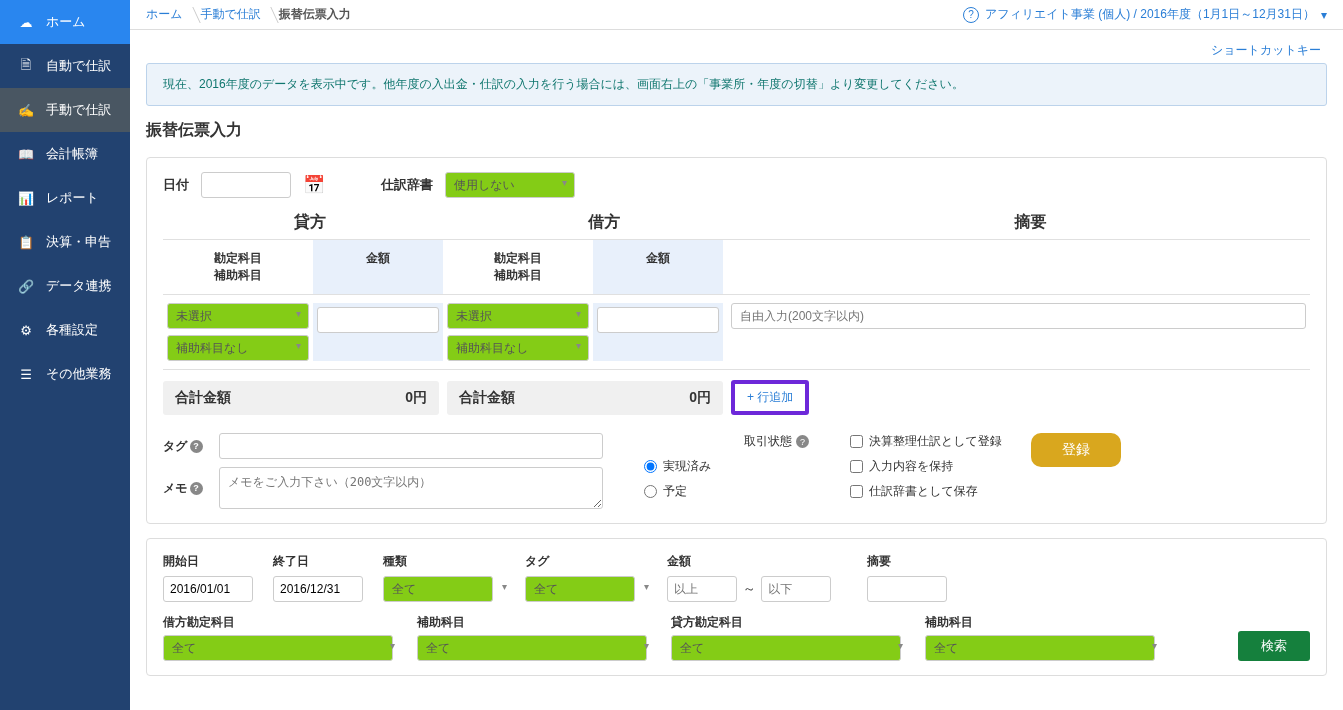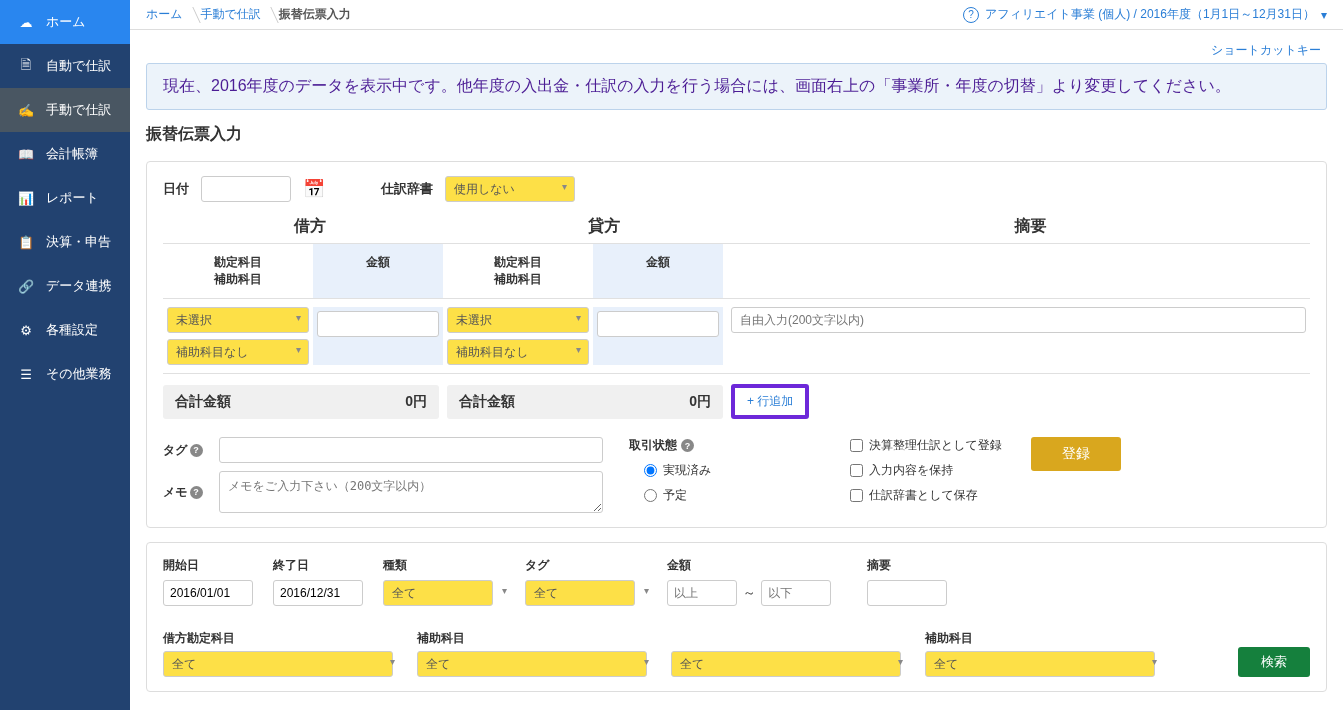--- a/index.html
+++ b/index.html
@@ -26,35 +26,35 @@
 .help-circle { width: 16px; height: 16px; border: 1.5px solid #2a7ed6; border-radius: 50%; display: inline-flex; align-items: center; justify-content: center; font-size: 10px; color: #2a7ed6; }
 
 
 .shortcut-row { text-align: right; padding: 12px 22px 4px; font-size: 12px; }
 .shortcut-link { color: #2a7ed6; cursor: pointer; }
 
 
 .content { padding: 0 16px; }
 
 
-.info-box { border: 1px solid #bcd3eb; background: #ecf3fa; color: #4c1d95; border-radius: 3px; padding: 12px 16px; margin-bottom: 14px; font-size: 16px; }
+.info-box { border: 1px solid #bcd3eb; background: #ecf3fa; color: #0f766e; border-radius: 3px; padding: 12px 16px; margin-bottom: 14px; font-size: 12px; }
 
 
 .page-title { font-size: 16px; font-weight: bold; margin-bottom: 16px; }
 
 
 .panel { border: 1px solid #ddd; border-radius: 4px; padding: 14px 16px; margin-bottom: 14px; }
 
 
 .form-row { display: flex; align-items: center; gap: 12px; }
 .form-label { font-weight: bold; font-size: 13px; }
 .input-text { height: 26px; border: 1px solid #ccc; border-radius: 3px; padding: 8px 6px; font-size: 12px; background: #fff; }
 .cal-btn { width: 24px; height: 24px; color: #2a7ed6; display: inline-flex; align-items: center; justify-content: center; font-size: 18px; cursor: pointer; }
 .select-combo { position: relative; display: inline-block; }
-.select-combo select, .select-visual { height: 26px; border: 1px solid #ccc; border-radius: 3px; padding: 0 22px 0 8px; font-size: 12px; background: #fde047; appearance: none; color: #555; }
+.select-combo select, .select-visual { height: 26px; border: 1px solid #ccc; border-radius: 3px; padding: 0 22px 0 8px; font-size: 12px; background: #84cc16; appearance: none; color: #555; }
 .select-visual { display: inline-flex; align-items: center; min-width: 60px; cursor: pointer; }
 .select-combo::after { content: "▾"; position: absolute; right: 8px; top: 5px; font-size: 10px; color: #888; pointer-events: none; }
 
 
 .ledger-header { display: flex; margin-top: 14px; }
 .ledger-header > div { flex: 1; text-align: center; font-weight: bold; font-size: 16px; padding-bottom: 6px; }
 .ledger-header .right-meta { flex: 1.9; }
 .sub-header { display: flex; }
 .sub-cell { border-top: 1px solid #e0e0e0; text-align: center; font-weight: bold; font-size: 12px; padding: 10px 0; }
 .sub-cell.acc { width: 150px; }
@@ -77,29 +77,29 @@
 .total-box { width: 276px; background: #f0f0f0; border-radius: 3px; padding: 8px 12px; display: flex; justify-content: space-between; font-weight: bold; font-size: 14px; }
 .add-row-btn { border: 4px solid #6d28d9; color: #2a7ed6; background: #fff; border-radius: 3px; padding: 5px 12px; font-size: 12px; cursor: pointer; }
 
 
 .meta-grid { display: flex; margin-top: 18px; gap: 26px; }
 .meta-left { width: 440px; display: grid; grid-template-columns: 56px 1fr; row-gap: 8px; align-items: center; }
 .meta-left .form-label { font-size: 12px; font-weight: bold; display: flex; align-items: center; gap: 2px; }
 .help-q { width: 13px; height: 13px; border-radius: 50%; background: #888; color: #fff; font-size: 9px; display: inline-flex; align-items: center; justify-content: center; }
 .memo-area { width: 100%; min-height: 32px; border: 1px solid #ccc; border-radius: 3px; padding: 6px 8px; font-size: 12px; resize: vertical; }
 .meta-mid { width: 180px; }
-.status-title { font-weight: bold; font-size: 12px; margin-bottom: 8px; display: flex; gap: 4px; align-items: center; }
+.status-title { font-weight: normal; font-size: 12px; margin-bottom: 8px; display: flex; gap: 4px; align-items: center; justify-content: flex-end; }
 .radio-row, .check-row { display: flex; align-items: center; gap: 6px; font-size: 12px; margin-bottom: 8px; padding-left: 15px; }
 .meta-right { width: 170px; }
-.register-btn { background: #d9a71e; color: #fff; border: none; border-radius: 3px; width: 90px; height: 34px; font-size: 14px; cursor: pointer; }
+.register-btn { background: #d9a71e; color: #fff; border: none; border-radius: 10px; width: 90px; height: 34px; font-size: 14px; cursor: pointer; }
 
 
 .search-grid { display: grid; grid-template-columns: 100px 100px 132px 132px 190px 86px; gap: 6px 10px; align-items: center; }
 .search-label { font-weight: bold; font-size: 12px; }
-.search-row2 { margin-top: 24px; display: flex; align-items: end; gap: 14px; }
+.search-row2 { margin-top: 12px; display: flex; align-items: end; gap: 14px; }
 .search-col { display: flex; flex-direction: column; gap: 4px; }
 .tilde { margin: 0 2px; }
 .search-btn { background: #15803d; color: #fff; border: none; border-radius: 3px; width: 72px; height: 30px; font-size: 13px; cursor: pointer; }
 </style>
 </head>
 <body>
 
 <div class="sidebar">
   <div class="sidebar-item home">
     <span class="sidebar-icon">☁</span>
@@ -173,22 +173,22 @@
         <input class="input-text" style="width: 90px;">
         <span class="cal-btn">📅</span>
         <span style="width:30px"></span>
         <span class="form-label">仕訳辞書</span>
         <span class="select-combo">
           <span class="select-visual" style="width:130px">使用しない</span>
         </span>
       </div>
 
       <div class="ledger-header">
+        <div>貸方</div>
         <div>借方</div>
-        <div>貸方</div>
         <div class="right-meta">摘要</div>
       </div>
 
       <div class="sub-header">
         <div class="sub-cell acc">
           <span>勘定科目</span><br><span>補助科目</span>
         </div>
         <div class="sub-cell amt">金額</div>
         <div class="sub-cell acc">
           <span>勘定科目</span><br><span>補助科目</span>
@@ -301,20 +301,21 @@
       <div class="search-row2">
         <div class="search-col" style="width:240px">
           <span class="search-label">借方勘定科目</span>
           <span class="select-combo"><span class="select-visual" style="width:230px">全て</span></span>
         </div>
         <div class="search-col" style="width:240px">
           <span class="search-label">補助科目</span>
           <span class="select-combo"><span class="select-visual" style="width:230px">全て</span></span>
         </div>
         <div class="search-col" style="width:240px">
+          <span class="search-label">貸方勘定科目</span>
           <span class="select-combo"><span class="select-visual" style="width:230px">全て</span></span>
         </div>
         <div class="search-col" style="width:240px">
           <span class="search-label">補助科目</span>
           <span class="select-combo"><span class="select-visual" style="width:230px">全て</span></span>
         </div>
         <div style="margin-left:auto">
           <button class="search-btn">検索</button>
         </div>
       </div>

